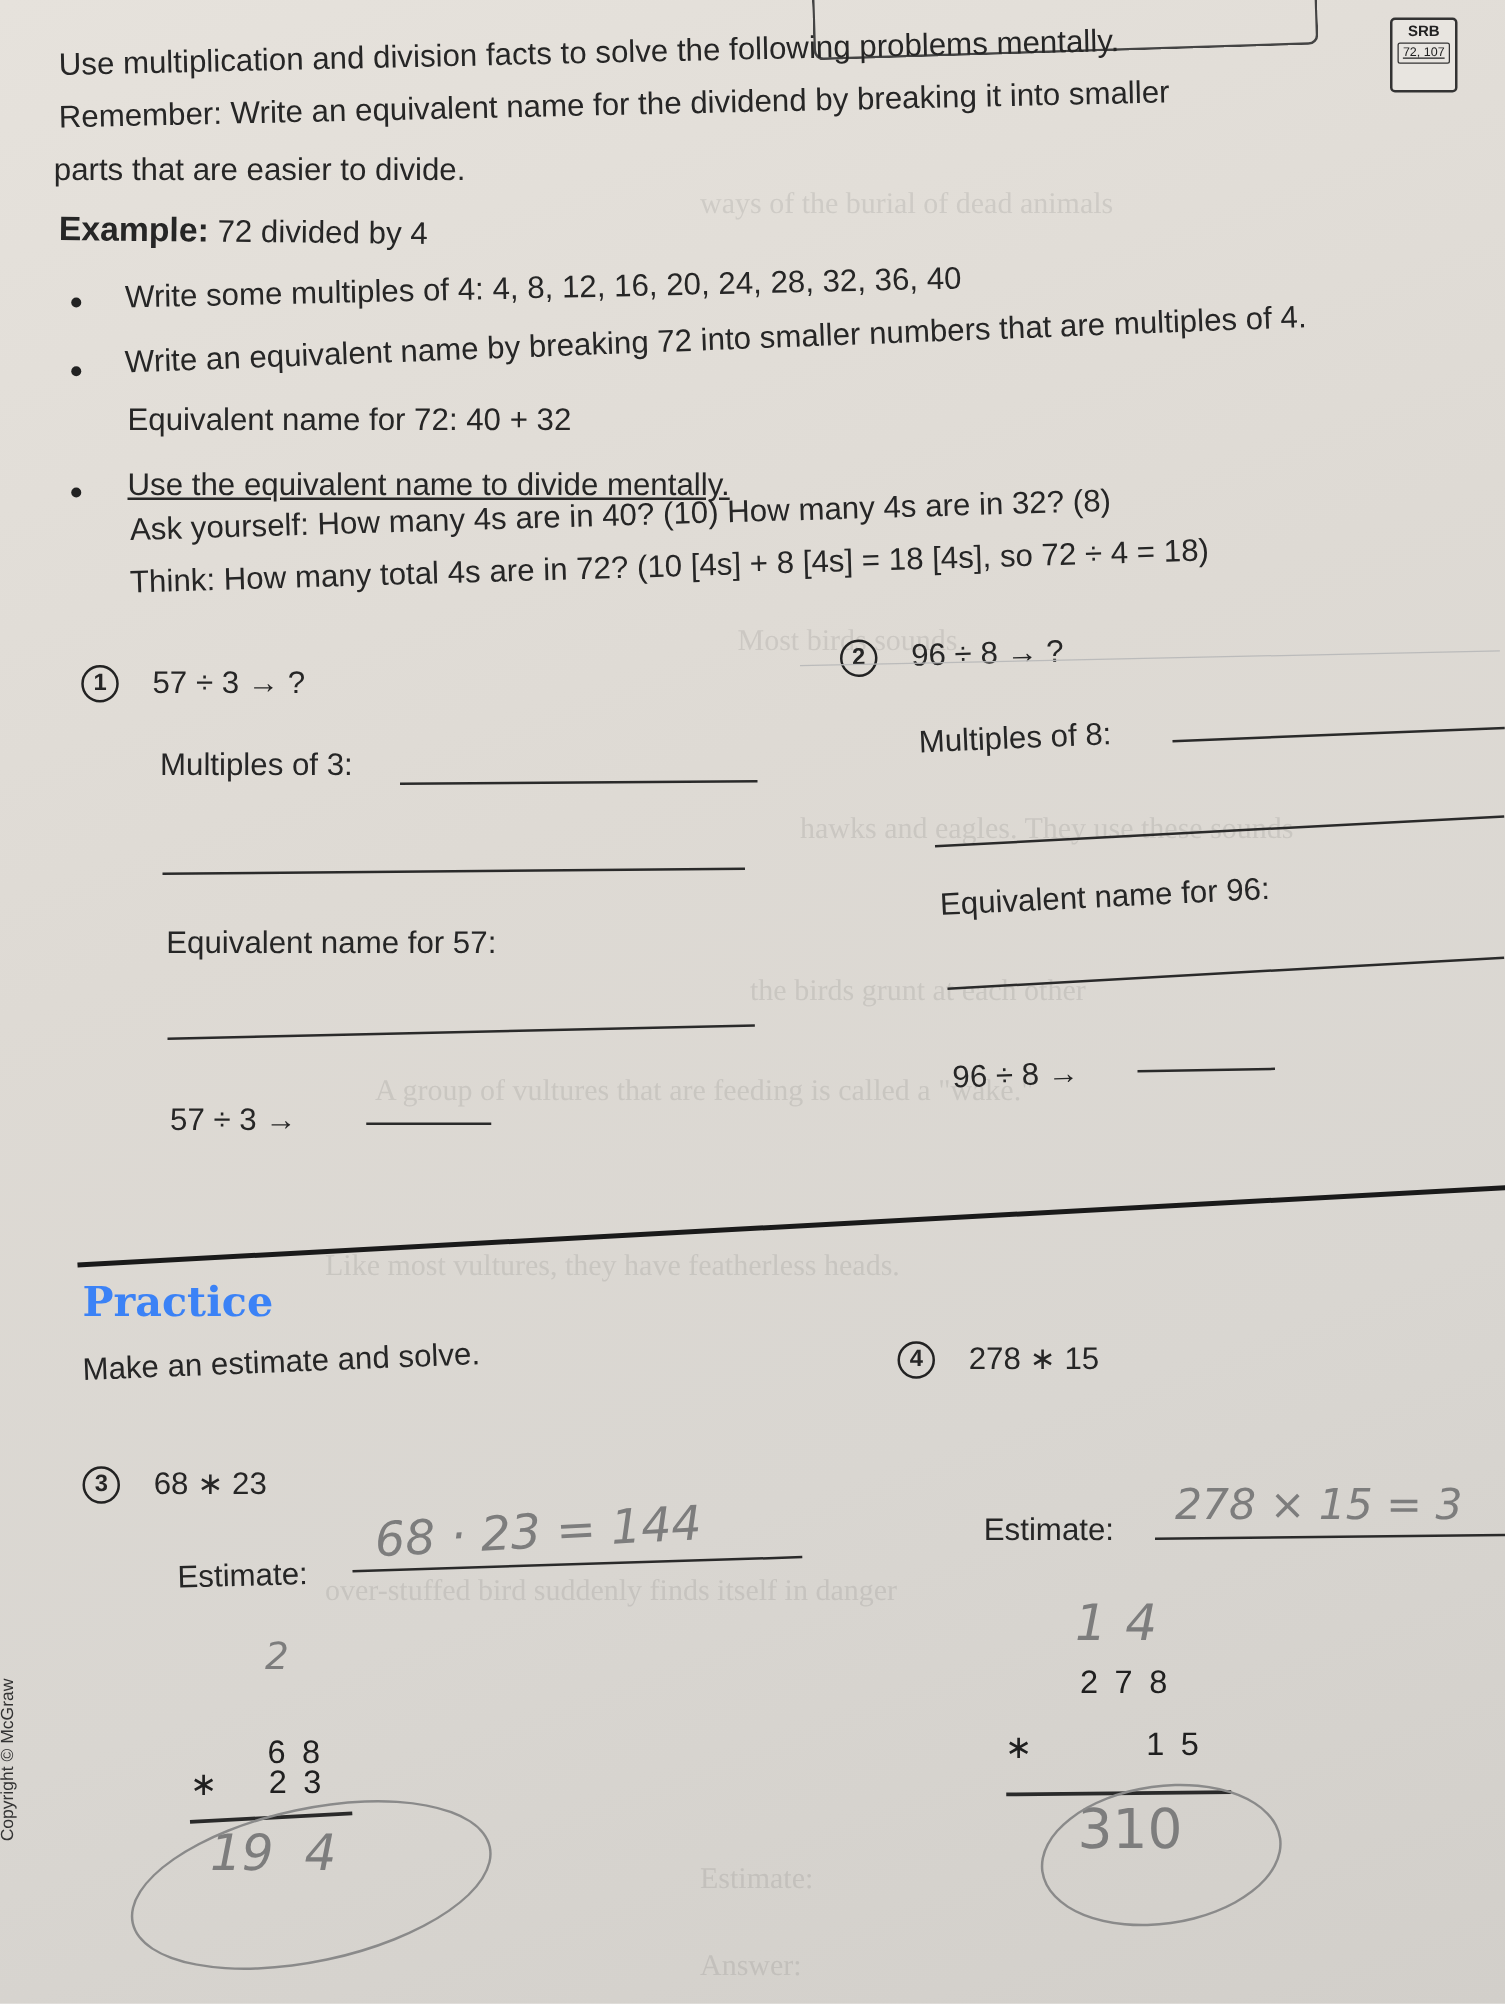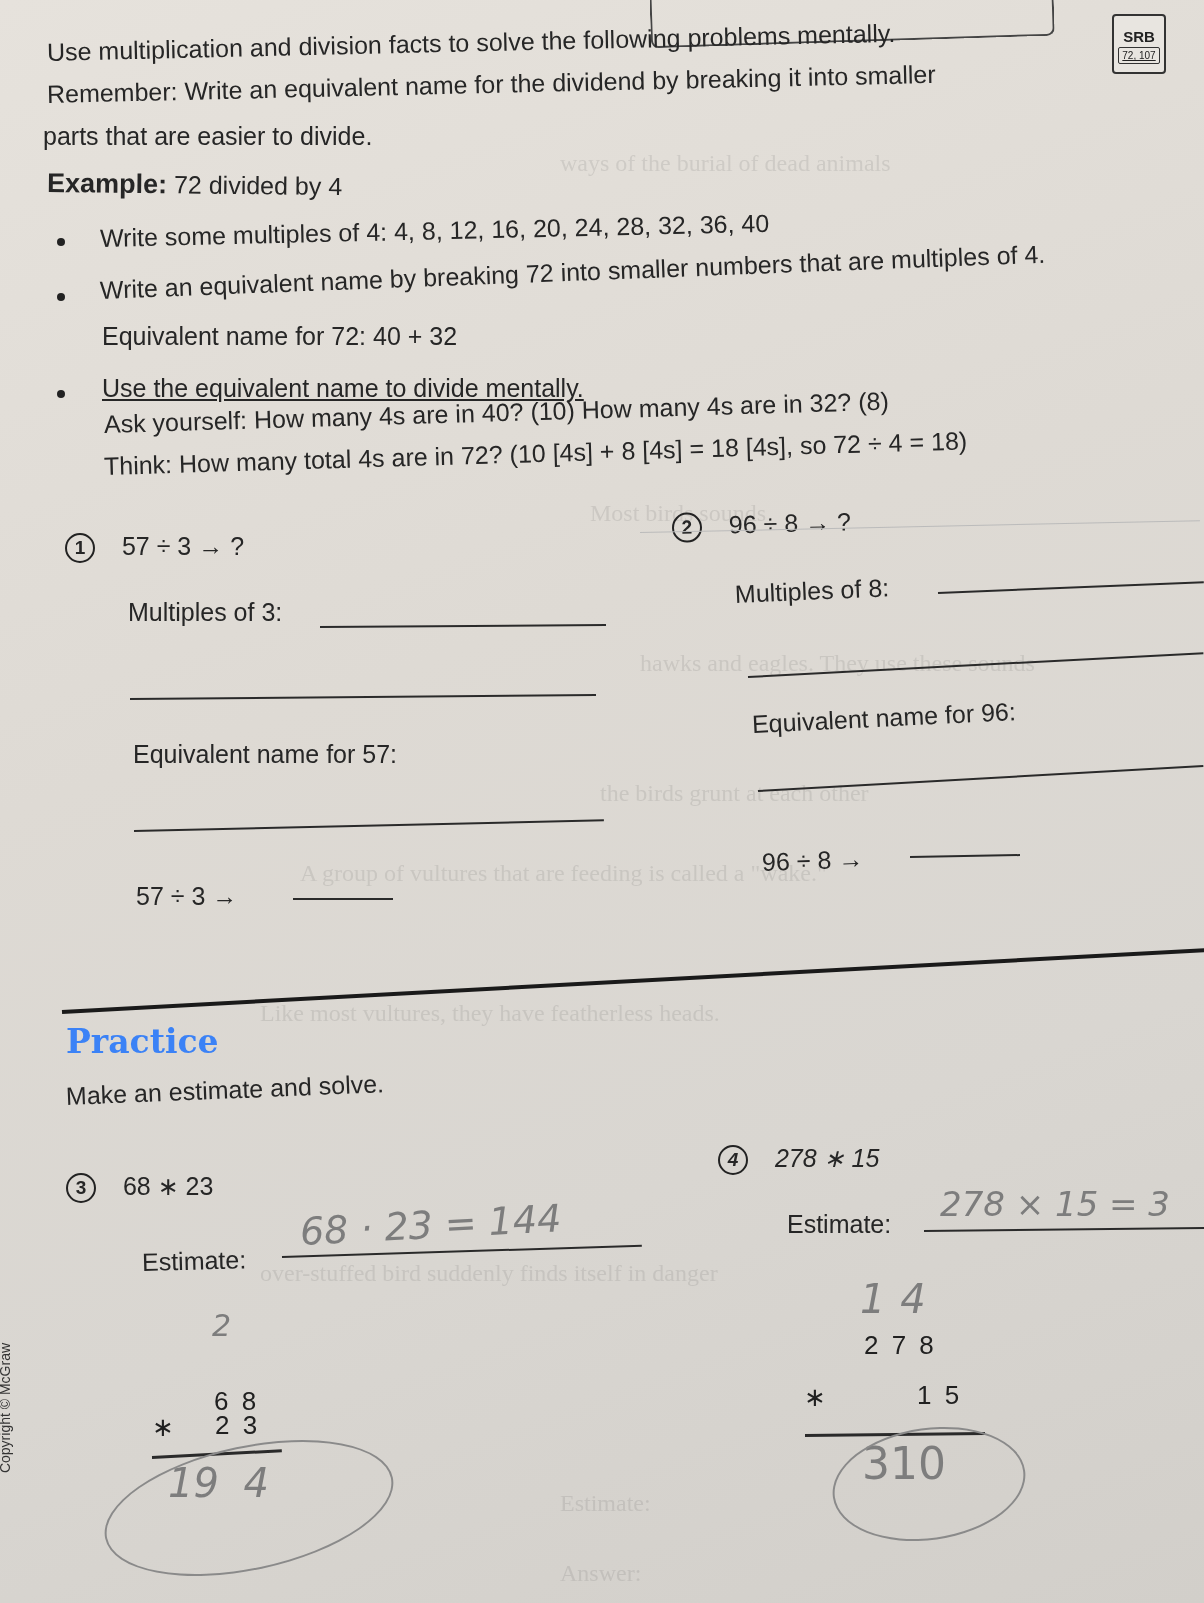--- a/index.html
+++ b/index.html
@@ -19,21 +19,21 @@
   .circ {
     display: inline-block; width: 26px; height: 26px; border: 2.5px solid #222; border-radius: 50%;
     text-align: center; line-height: 26px; font-weight: bold; font-size: 19px; margin-right: 20px;
     vertical-align: middle;
   }
   .bullet { position: absolute; width: 8px; height: 8px; border-radius: 50%; background: #222; }
   .srb {
     position: absolute; left: 1112px; top: 14px; width: 50px; height: 56px;
     border: 2px solid #333; border-radius: 4px; text-align: center; background: #e8e5e0;
   }
-  .srb .t1 { font-weight: bold; font-size: 15px; margin-top: 12px; }
+  .srb .t1 { font-weight: bold; font-size: 12px; margin-top: 2px; }
   .srb .t2 { font-size: 10px; border: 1.5px solid #333; margin: 2px 4px; padding: 2px 0; border-radius: 2px; text-decoration: underline; }
   .topbox {
     position: absolute; left: 650px; top: -20px; width: 400px; height: 60px;
     border: 2px solid #444; border-top: none; border-radius: 0 0 8px 8px; transform: rotate(-1.8deg);
   }
   .ghost { position: absolute; color: rgba(80,80,80,0.13); font-family: "Liberation Serif", serif; font-size: 24px; white-space: nowrap; }
   .oval { position: absolute; border: 2px solid #8a8a8a; border-radius: 50%; }
   .stack { font-size: 26px; color: #202020; letter-spacing: 0; }
 </style>
 </head>
@@ -116,21 +116,21 @@
 <div class="line" style="left:282px;top:1256px;width:360px;transform:rotate(-1.8deg);"></div>
 
 <div class="abs hand" style="left:212px;top:1308px;font-size:30px;">2</div>
 <div class="abs stack" style="left:214px;top:1362px;word-spacing:6px;margin-top:24px;">6 8</div>
 <div class="abs stack" style="left:152px;top:1412px;">∗</div>
 <div class="abs stack" style="left:215px;top:1410px;word-spacing:6px;">2 3</div>
 <div class="line" style="left:152px;top:1456px;width:130px;height:3px;transform:rotate(-3deg);"></div>
 <div class="abs hand" style="left:168px;top:1460px;font-size:40px;word-spacing:12px;">19 4</div>
 <div class="oval" style="left:102px;top:1446px;width:290px;height:120px;transform:rotate(-12deg);"></div>
 
-<div class="abs txt" style="left:718px;top:1144px;font-style:italic;">
+<div class="abs txt" style="left:718px;top:1072px;">
   <span class="circ">4</span>
   <span>278 ∗ 15</span>
 </div>
 <div class="abs txt" style="left:787px;top:1210px;">Estimate:</div>
 <div class="abs hand" style="left:940px;top:1184px;font-size:34px;">278 × 15 = 3</div>
 <div class="line" style="left:924px;top:1230px;width:280px;transform:rotate(-0.6deg);"></div>
 
 <div class="abs hand" style="left:860px;top:1276px;font-size:40px;word-spacing:2px;">1 4</div>
 <div class="abs stack" style="left:864px;top:1330px;word-spacing:6px;">2 7 8</div>
 <div class="abs stack" style="left:804px;top:1382px;">∗</div>

